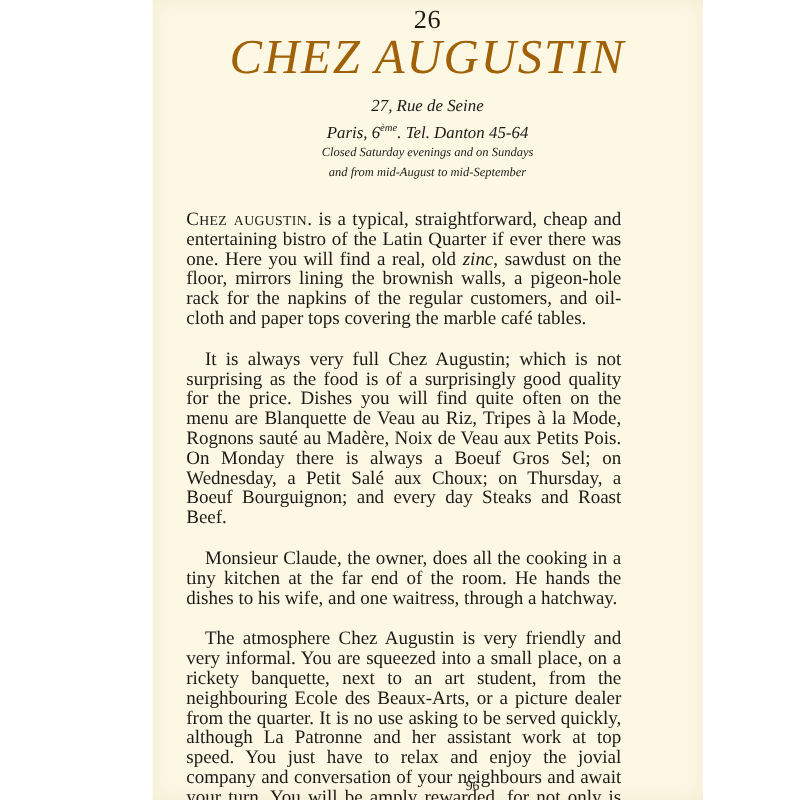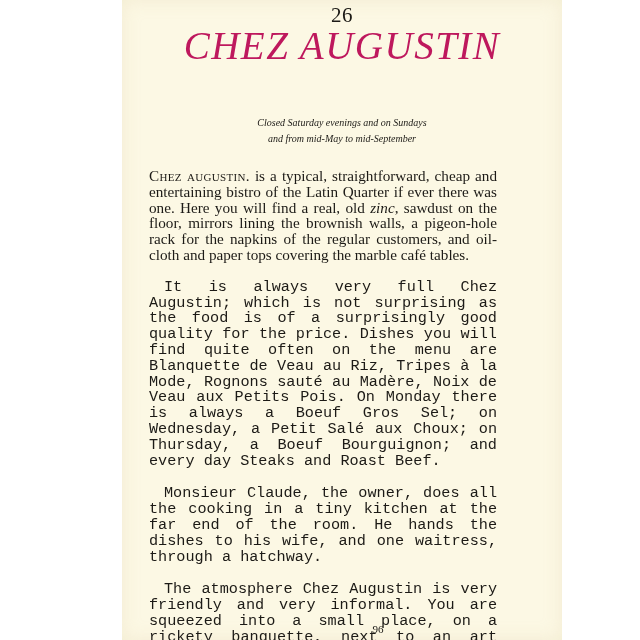--- a/index.html
+++ b/index.html
@@ -34,21 +34,21 @@
     .restaurant-title {
       position: absolute;
       top: 24px;
       left: 0;
       width: 100%;
       text-align: center;
       font-style: italic;
       font-size: 39px;
       line-height: 44px;
       letter-spacing: 1.5px;
-      color: #be185d;
+      color: #a16207;
     }
     .address-block {
       position: absolute;
       top: 77px;
       left: 0;
       width: 100%;
       text-align: center;
       font-style: italic;
       font-size: 13.5px;
       line-height: 16.5px;
@@ -78,21 +78,20 @@
       line-height: 15.8px;
       text-align: justify;
       hyphens: manual;
     }
     .body-text p {
       margin: 17px;
       text-indent: 0;
     }
     .body-text p.indent {
       text-indent: 15px;
-      font-family: Liberation Mono, monospace;
     }
     .small-caps {
       font-variant: small-caps;
       letter-spacing: 0.3px;
     }
     .folio {
       position: absolute;
       top: 622px;
       left: 0;
       width: 100%;
@@ -105,24 +104,28 @@
   </style>
 </head>
 <body>
 
 <div class="page">
 
   <div class="chapter-number">26</div>
 
   <h1 class="restaurant-title" style="margin:0;font-weight:normal;">CHEZ AUGUSTIN</h1>
 
+  <div class="address-block">
+    <span class="line">27, Rue de Seine</span>
+    <span class="line"><span>Paris, 6</span><span class="sup">ème</span><span>. Tel. Danton 45-64</span></span>
+  </div>
 
   <div class="hours-block">
     <span class="line">Closed Saturday evenings and on Sundays</span>
-    <span class="line">and from mid-May to mid-September</span>
+    <span class="line">and from mid-August to mid-September</span>
   </div>
 
   <div class="body-text">
     <p><span class="small-caps">Chez augustin.</span><span> is a typical, straightforward, cheap and entertaining bistro of the Latin Quarter if ever there was one. Here you will find a real, old </span><i>zinc</i><span>, sawdust on the floor, mirrors lining the brownish walls, a pigeon-hole rack for the napkins of the regular customers, and oil-cloth and paper tops covering the marble café tables.</span></p>
     <p class="indent">It is always very full Chez Augustin; which is not surprising as the food is of a surprisingly good quality for the price. Dishes you will find quite often on the menu are Blanquette de Veau au Riz, Tripes à la Mode, Rognons sauté au Madère, Noix de Veau aux Petits Pois. On Monday there is always a Boeuf Gros Sel; on Wednesday, a Petit Salé aux Choux; on Thursday, a Boeuf Bourguignon; and every day Steaks and Roast Beef.</p>
     <p class="indent">Monsieur Claude, the owner, does all the cooking in a tiny kitchen at the far end of the room. He hands the dishes to his wife, and one waitress, through a hatchway.</p>
     <p class="indent">The atmosphere Chez Augustin is very friendly and very informal. You are squeezed into a small place, on a rickety banquette, next to an art student, from the neighbouring Ecole des Beaux-Arts, or a picture dealer from the quarter. It is no use asking to be served quickly, although La Patronne and her assistant work at top speed. You just have to relax and enjoy the jovial company and conversation of your neighbours and await your turn. You will be amply rewarded, for not only is the quality of the food very good, but the portions served are very generous (and, as I have said, it is cheap). The wine to drink is Comtal, a simple, pleasant Côte du Rhône.</p>
   </div>
 
   <div class="folio">96</div>

